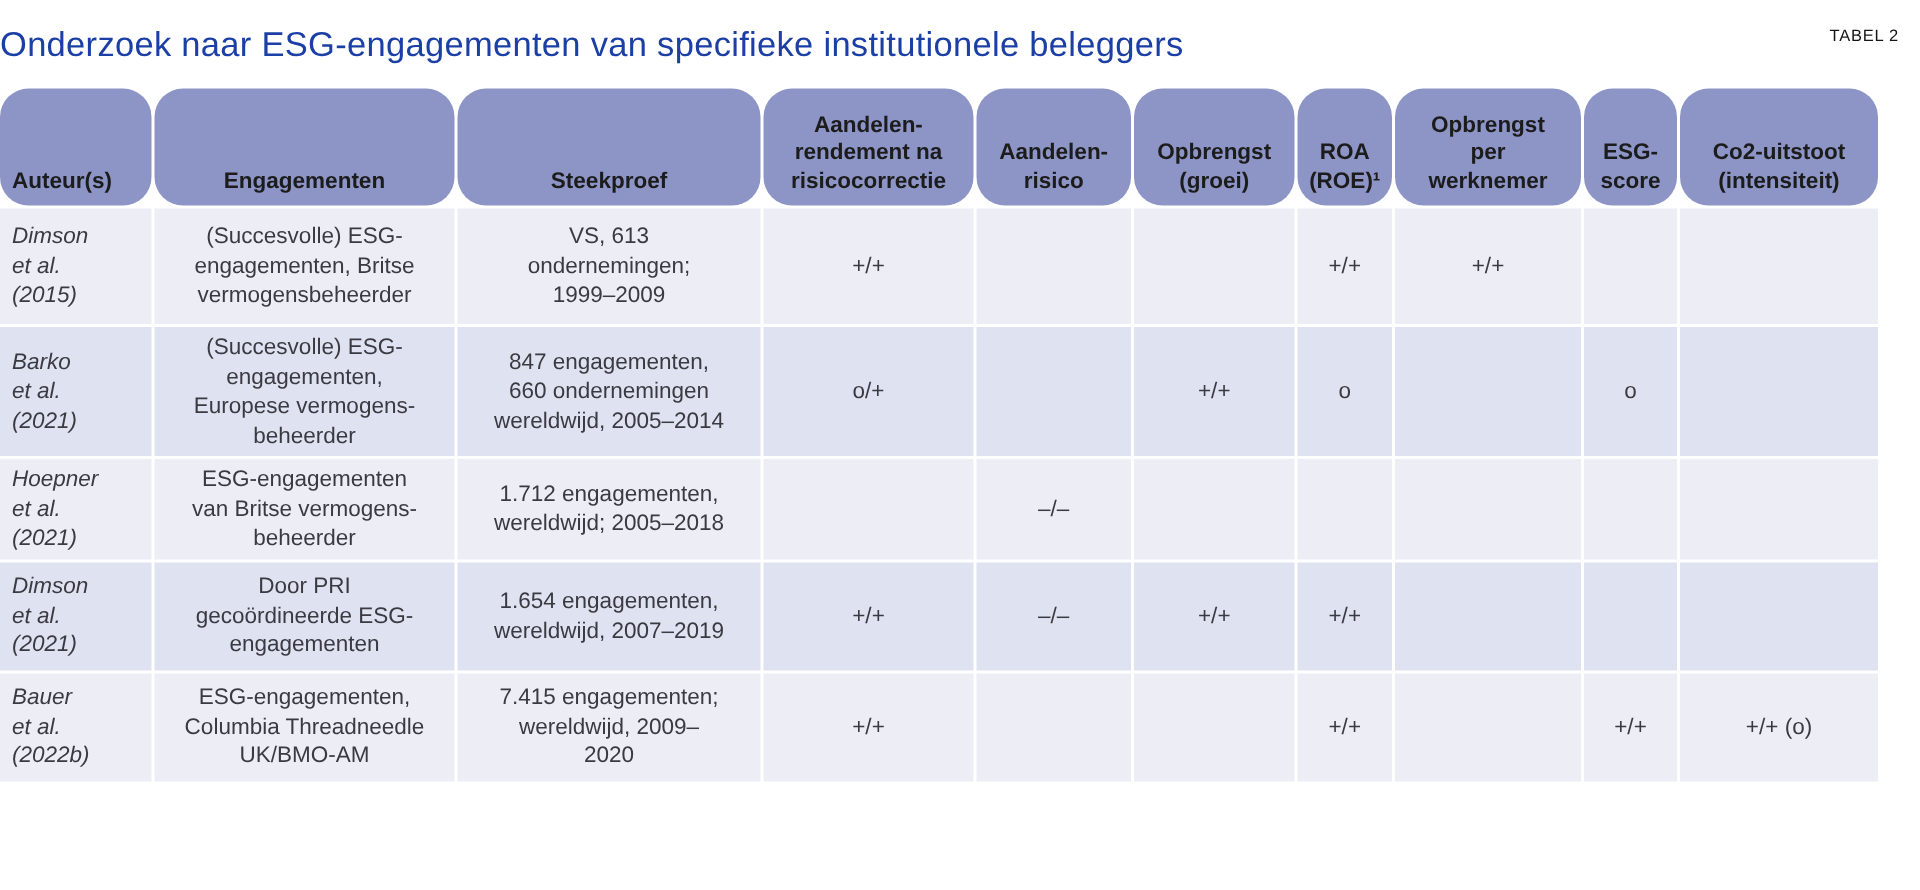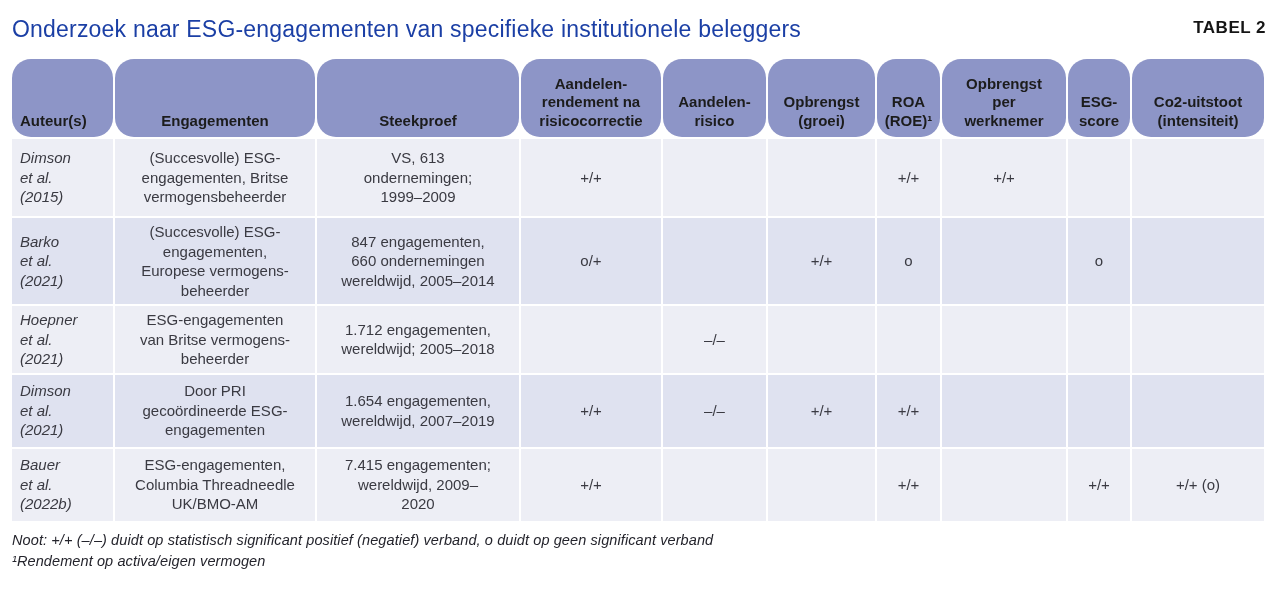--- a/index.html
+++ b/index.html
@@ -1,22 +1,22 @@
 <!DOCTYPE html>
 <html><head>
 <meta charset="utf-8">
 <style>
   * { box-sizing: border-box; margin: 0; padding: 0; }
   html, body { width: 1280px; height: 593px; background: #ffffff; overflow: hidden; }
   body { font-family: "Liberation Sans", sans-serif; color: #3a3a42; }
-  .page { padding: 10px 14px 0 12px; }
+  .page { padding: 10px 14px 0 0; }
 
   .titlebar { display: flex; justify-content: space-between; align-items: flex-start; margin-bottom: 14px; }
   .title { color: #1b3fa5; font-size: 23px; font-weight: 400; letter-spacing: 0.2px; padding-top: 6px; }
-  .tabel-tag { color: #151515; font-size: 17px; font-weight: 700; letter-spacing: 0.5px; padding-top: 8px; }
+  .tabel-tag { color: #151515; font-size: 11px; font-weight: 400; letter-spacing: 0.5px; padding-top: 8px; }
 
   table.esg { border-collapse: separate; border-spacing: 2px; table-layout: fixed; width: 1256px; margin-left: -2px; }
   th, td { white-space: pre-line; overflow: hidden; }
   th {
     background: #8d95c7; color: #1c1c1c; font-weight: 700; font-size: 15px;
     vertical-align: bottom; text-align: center; padding: 4px 4px 7px 4px; line-height: 1.22; border-radius: 19px;
   }
   th.first { text-align: left; padding-left: 8px; }
   td {
     font-size: 15px; line-height: 1.3; vertical-align: middle; text-align: center; padding: 4px 4px;
@@ -165,18 +165,14 @@
         <td></td>
         <td></td>
         <td>+/+</td>
         <td></td>
         <td>+/+</td>
         <td>+/+ (o)</td>
       </tr>
     </tbody>
   </table>
 
-  <div class="notes">
-    <div>Noot: +/+ (–/–) duidt op statistisch significant positief (negatief) verband, o duidt op geen significant verband</div>
-    <div>¹Rendement op activa/eigen vermogen</div>
-  </div>
 
 </div>
 
 </body></html>

